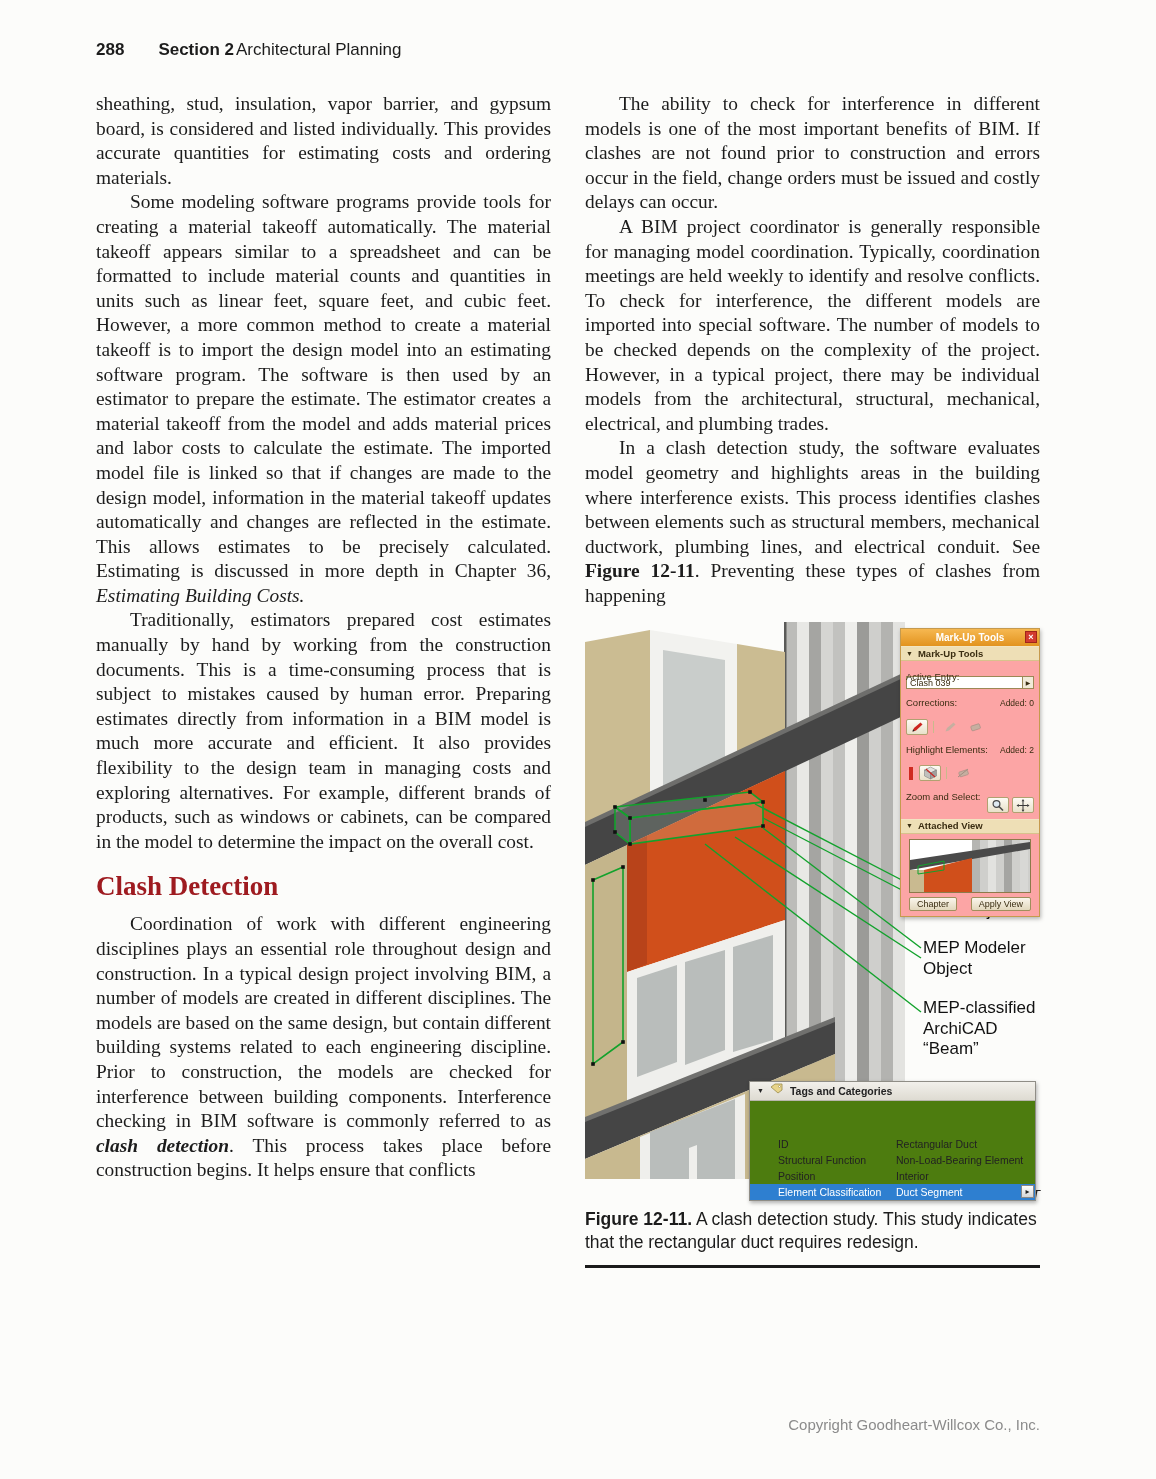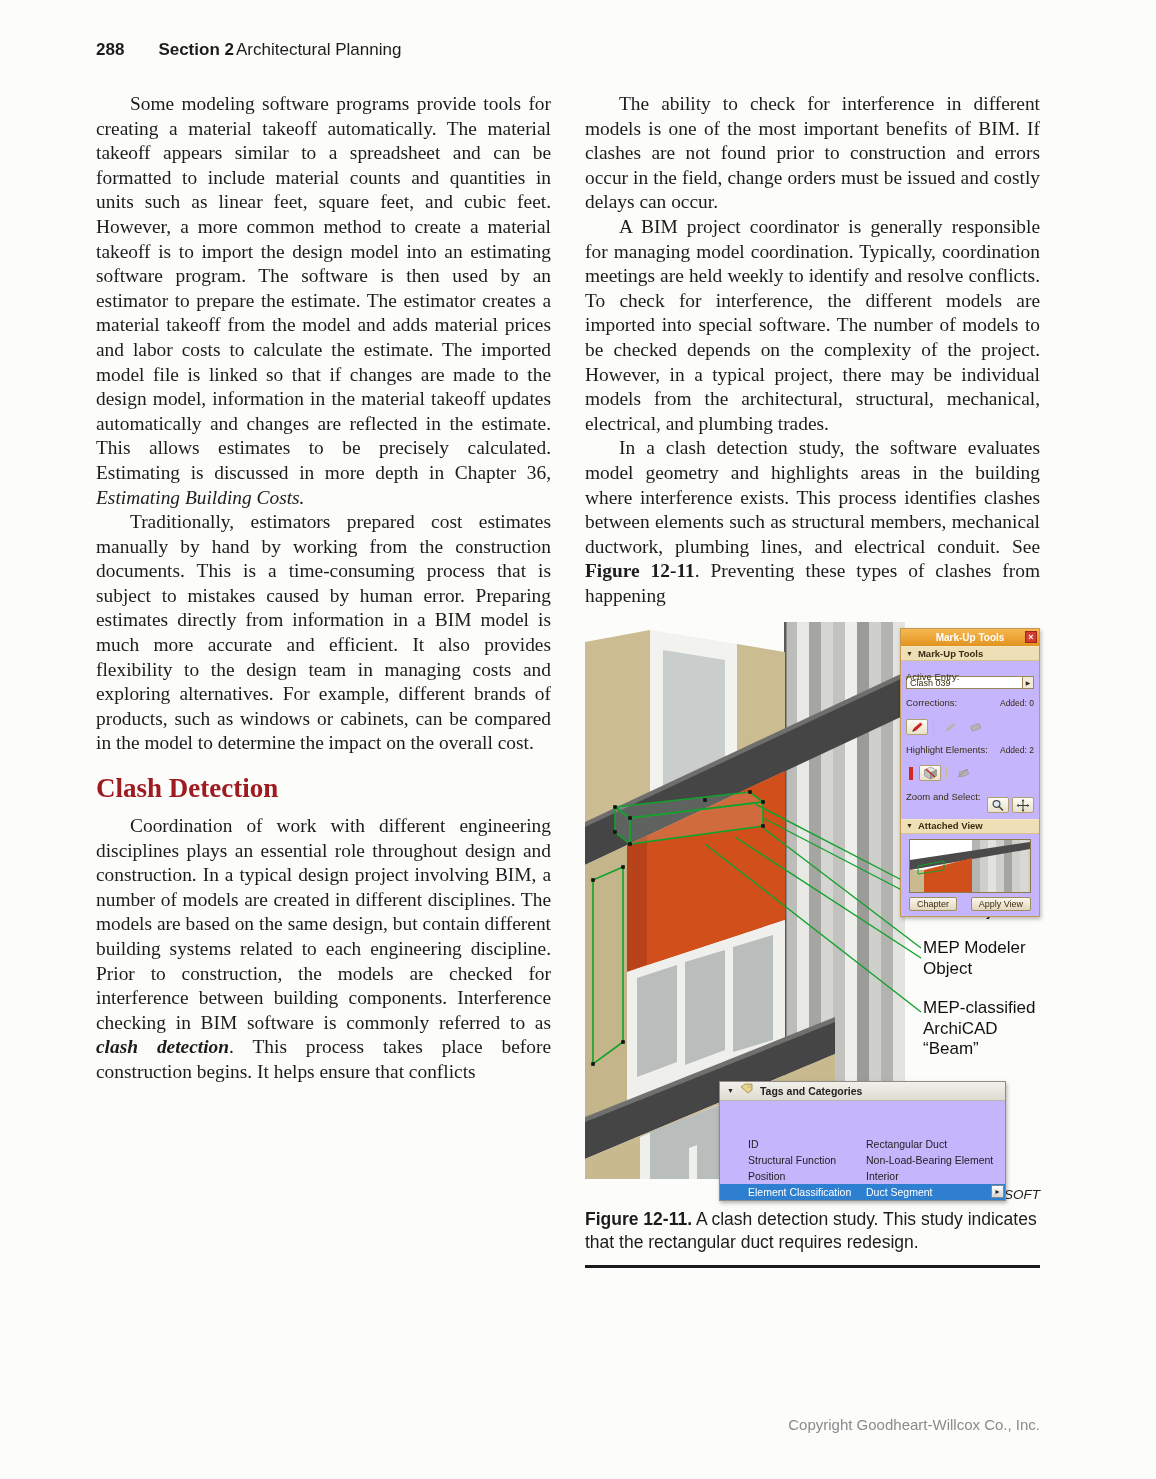--- a/index.html
+++ b/index.html
@@ -18,21 +18,21 @@
 
   h2.clash { font-size:27px; line-height:30px; color:#9e1b20; margin:17px 0 11px; font-weight:bold; font-family:"Liberation Serif", serif; }
 
   
   .figure { position:relative; width:455px; height:557px; margin-top:14px; font-family:"Liberation Sans", sans-serif; }
   .scene, .leaders { position:absolute; left:0; top:0; }
   .leaders { pointer-events:none; }
   .fig-label { position:absolute; left:338px; width:118px; font-size:17px; line-height:20.5px; white-space:pre-line; color:#111; }
 
   
-  .palette { position:absolute; top:6px; right:0; width:140px; background:#c4b5fd; border:1px solid #c59a4e; box-shadow:1px 2px 4px rgba(0,0,0,.28); font-size:9.5px; color:#3a2d12; }
+  .palette { position:absolute; top:6px; right:0; width:140px; background:#fca5a5; border:1px solid #c59a4e; box-shadow:1px 2px 4px rgba(0,0,0,.28); font-size:9.5px; color:#3a2d12; }
   .p-header { height:17px; background:linear-gradient(#f6b851,#e2931f); display:flex; align-items:center; justify-content:center; position:relative; color:#fff; font-weight:bold; font-size:10px; }
   .p-close { position:absolute; right:2px; top:2px; width:12px; height:12px; background:#d23b2f; color:#fff; font-size:9px; line-height:11px; text-align:center; border:1px solid #a02419; cursor:default; }
   .p-section { background:#eedfb6; border-top:1px solid #f2e5c2; border-bottom:1px solid #d8c28c; padding:1px 5px; font-weight:bold; display:flex; gap:5px; align-items:center; height:15px; }
   .tri { font-size:7px; }
   .p-body { padding:2px 5px 4px; }
   .p-label { padding:2px 0 1px; height:13px; }
   .p-kv { display:flex; justify-content:space-between; align-items:baseline; padding:2px 0 1px; }
   .p-added { font-size:8.5px; }
   .dropdown { display:flex; height:13px; border:1px solid #9c8856; background:#fff; align-items:center; }
   .dd-text { flex:1; padding-left:3px; font-size:9px; }
@@ -41,21 +41,21 @@
   .iconrow.right { justify-content:flex-end; }
   .ibtn { width:22px; height:16px; border:1px solid #b1a171; border-radius:2px; background:linear-gradient(#fdfbf5,#e9e1ca); display:flex; align-items:center; justify-content:center; }
   .ibtn.flat { border-color:transparent; background:transparent; opacity:.8; }
   .vsep { width:1px; height:12px; background:#c9b98c; margin:0 2px; }
   .redbar { width:4px; height:13px; background:#cf2a20; margin:0 3px; }
   .thumb { margin:3px auto; width:122px; height:54px; border:1px solid #8c7a4a; background:#fff; }
   .p-buttons { display:flex; justify-content:space-between; padding:1px 3px 1px; }
   .pbtn { font-size:9px; padding:1px 7px; border:1px solid #a08f5c; border-radius:2px; background:linear-gradient(#faf6ec,#e2d8bd); color:#3a2d12; }
 
   
-  .tags { position:absolute; left:134px; top:459px; width:287px; background:#c4b5fd; border:1px solid #8f8d86; box-shadow:1px 2px 4px rgba(0,0,0,.3); font-size:10.5px; color:#222; }
+  .tags { position:absolute; left:164px; top:459px; width:287px; background:#4d7c0f; border:1px solid #8f8d86; box-shadow:1px 2px 4px rgba(0,0,0,.3); font-size:10.5px; color:#222; }
   .t-header { height:19px; background:linear-gradient(#f2f0eb,#dedbd2); border-bottom:1px solid #b8b5ac; display:flex; align-items:center; gap:6px; padding:0 7px; font-weight:bold; }
   .t-body { padding-top:3px;margin-top:32px; }
   .t-row { display:flex; align-items:center; height:16px; padding-left:28px; position:relative; }
   .t-key { width:118px; }
   .t-val { flex:1; }
   .t-row.sel { background:#2e7fd0; color:#fff; }
   .t-btn { position:absolute; right:1px; top:1px; width:13px; height:13px; background:linear-gradient(#fefefe,#d6d6d6); border:1px solid #888; font-size:8px; line-height:11px; text-align:center; color:#222; }
 
   .credit { width:455px; text-align:right; font-family:"Liberation Sans",sans-serif; font-style:italic; font-size:13.5px; color:#222; margin-top:4px; }
   .caption { width:455px; font-family:"Liberation Sans",sans-serif; font-size:17.5px; line-height:22.5px; margin-top:3px; text-align:left; }
@@ -69,20 +69,21 @@
 
   <header class="page-header">
     <span class="page-num">288</span>
     <span class="section-label">Section 2</span>
     <span class="section-title">Architectural Planning</span>
   </header>
 
   <div class="columns">
 
     <div class="col">
+      <p>sheathing, stud, insulation, vapor barrier, and gypsum board, is considered and listed individually. This provides accurate quantities for estimating costs and ordering materials.</p>
       <p class="ind"><span>Some modeling software programs provide tools for creating a material takeoff automatically. The material takeoff appears similar to a spreadsheet and can be formatted to include material counts and quantities in units such as linear feet, square feet, and cubic feet. However, a more common method to create a material takeoff is to import the design model into an estimating software program. The software is then used by an estimator to prepare the estimate. The estimator creates a material takeoff from the model and adds material prices and labor costs to calculate the estimate. The imported model file is linked so that if changes are made to the design model, information in the material takeoff updates automatically and changes are reflected in the estimate. This allows estimates to be precisely calculated. Estimating is discussed in more depth in Chapter 36, </span><em>Estimating Building Costs.</em></p>
       <p class="ind">Traditionally, estimators prepared cost estimates manually by hand by working from the construction documents. This is a time-consuming process that is subject to mistakes caused by human error. Preparing estimates directly from information in a BIM model is much more accurate and efficient. It also provides flexibility to the design team in managing costs and exploring alternatives. For example, different brands of products, such as windows or cabinets, can be compared in the model to determine the impact on the overall cost.</p>
       <h2 class="clash">Clash Detection</h2>
       <p class="ind"><span>Coordination of work with different engineering disciplines plays an essential role throughout design and construction. In a typical design project involving BIM, a number of models are created in different disciplines. The models are based on the same design, but contain different building systems related to each engineering discipline. Prior to construction, the models are checked for interference between building components. Interference checking in BIM software is commonly referred to as </span><strong><em>clash detection</em></strong><span>. This process takes place before construction begins. It helps ensure that conflicts</span></p>
     </div>
 
     <div class="col">
       <p class="ind">The ability to check for interference in different models is one of the most important benefits of BIM. If clashes are not found prior to construction and errors occur in the field, change orders must be issued and costly delays can occur.</p>
       <p class="ind">A BIM project coordinator is generally responsible for managing model coordination. Typically, coordination meetings are held weekly to identify and resolve conflicts. To check for interference, the different models are imported into special software. The number of models to be checked depends on the complexity of the project. However, in a typical project, there may be individual models from the architectural, structural, mechanical, electrical, and plumbing trades.</p>
       <p class="ind"><span>In a clash detection study, the software evaluates model geometry and highlights areas in the building where interference exists. This process identifies clashes between elements such as structural members, mechanical ductwork, plumbing lines, and electrical conduit. See </span><strong>Figure 12-11</strong><span>. Preventing these types of clashes from happening</span></p>

